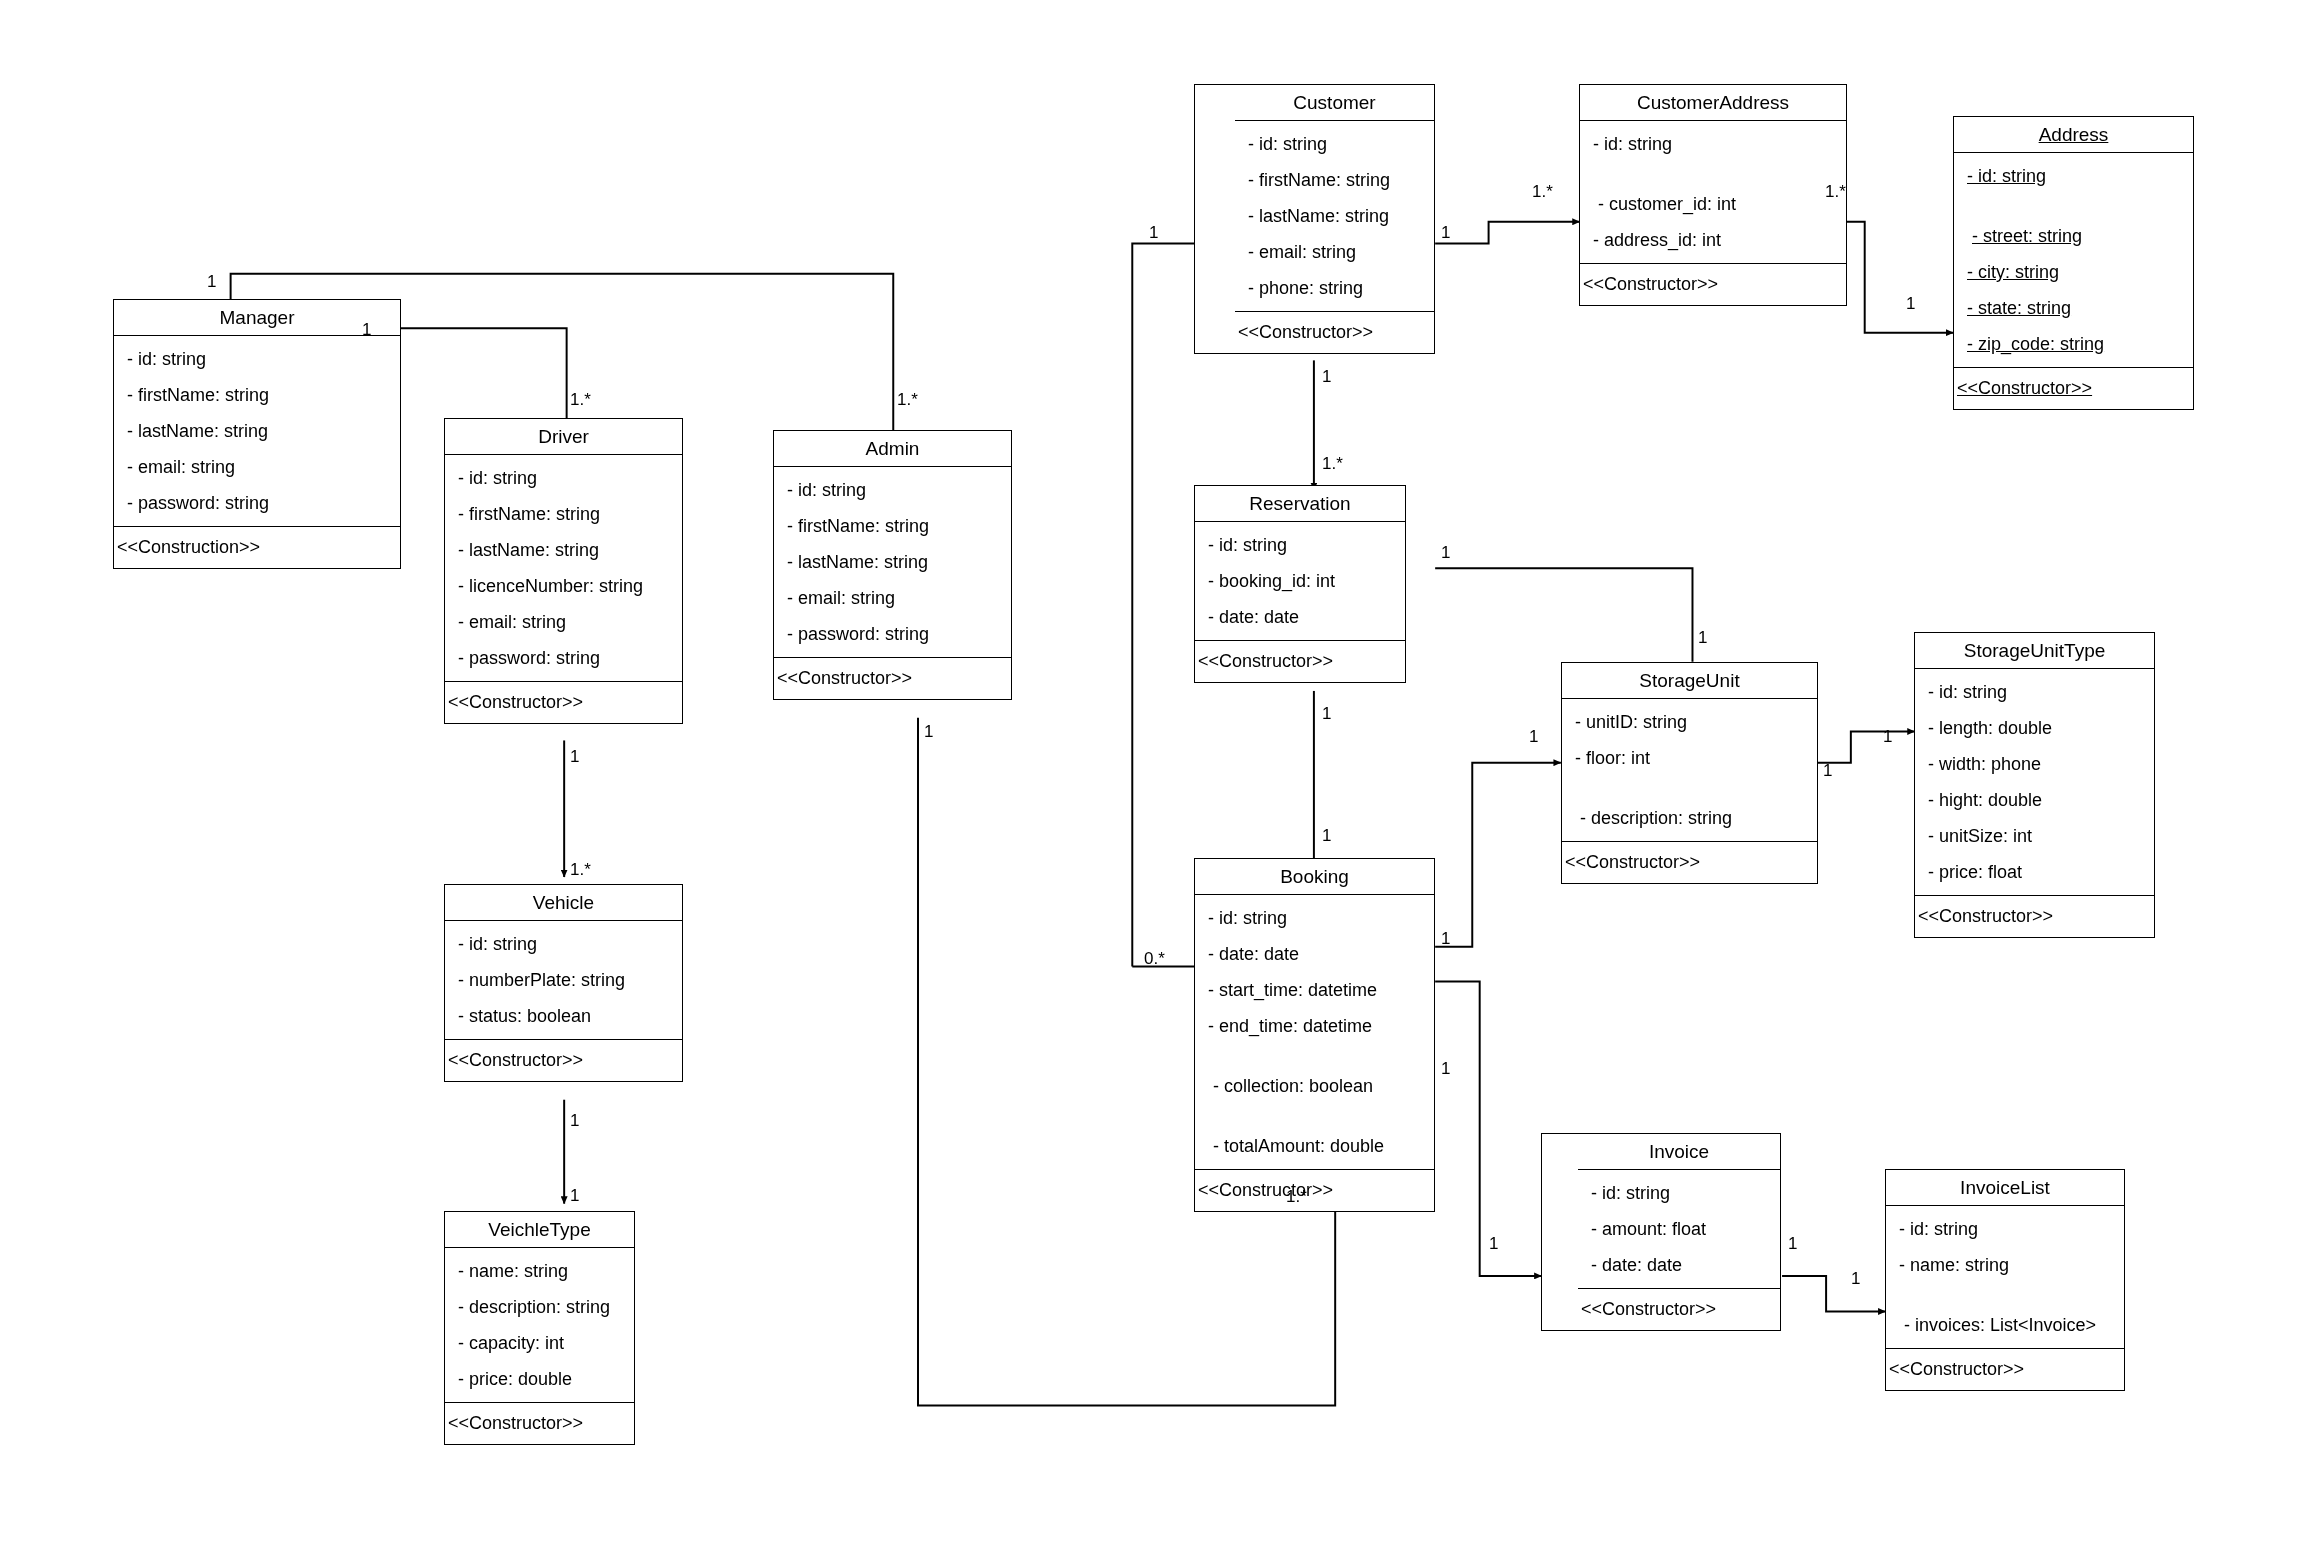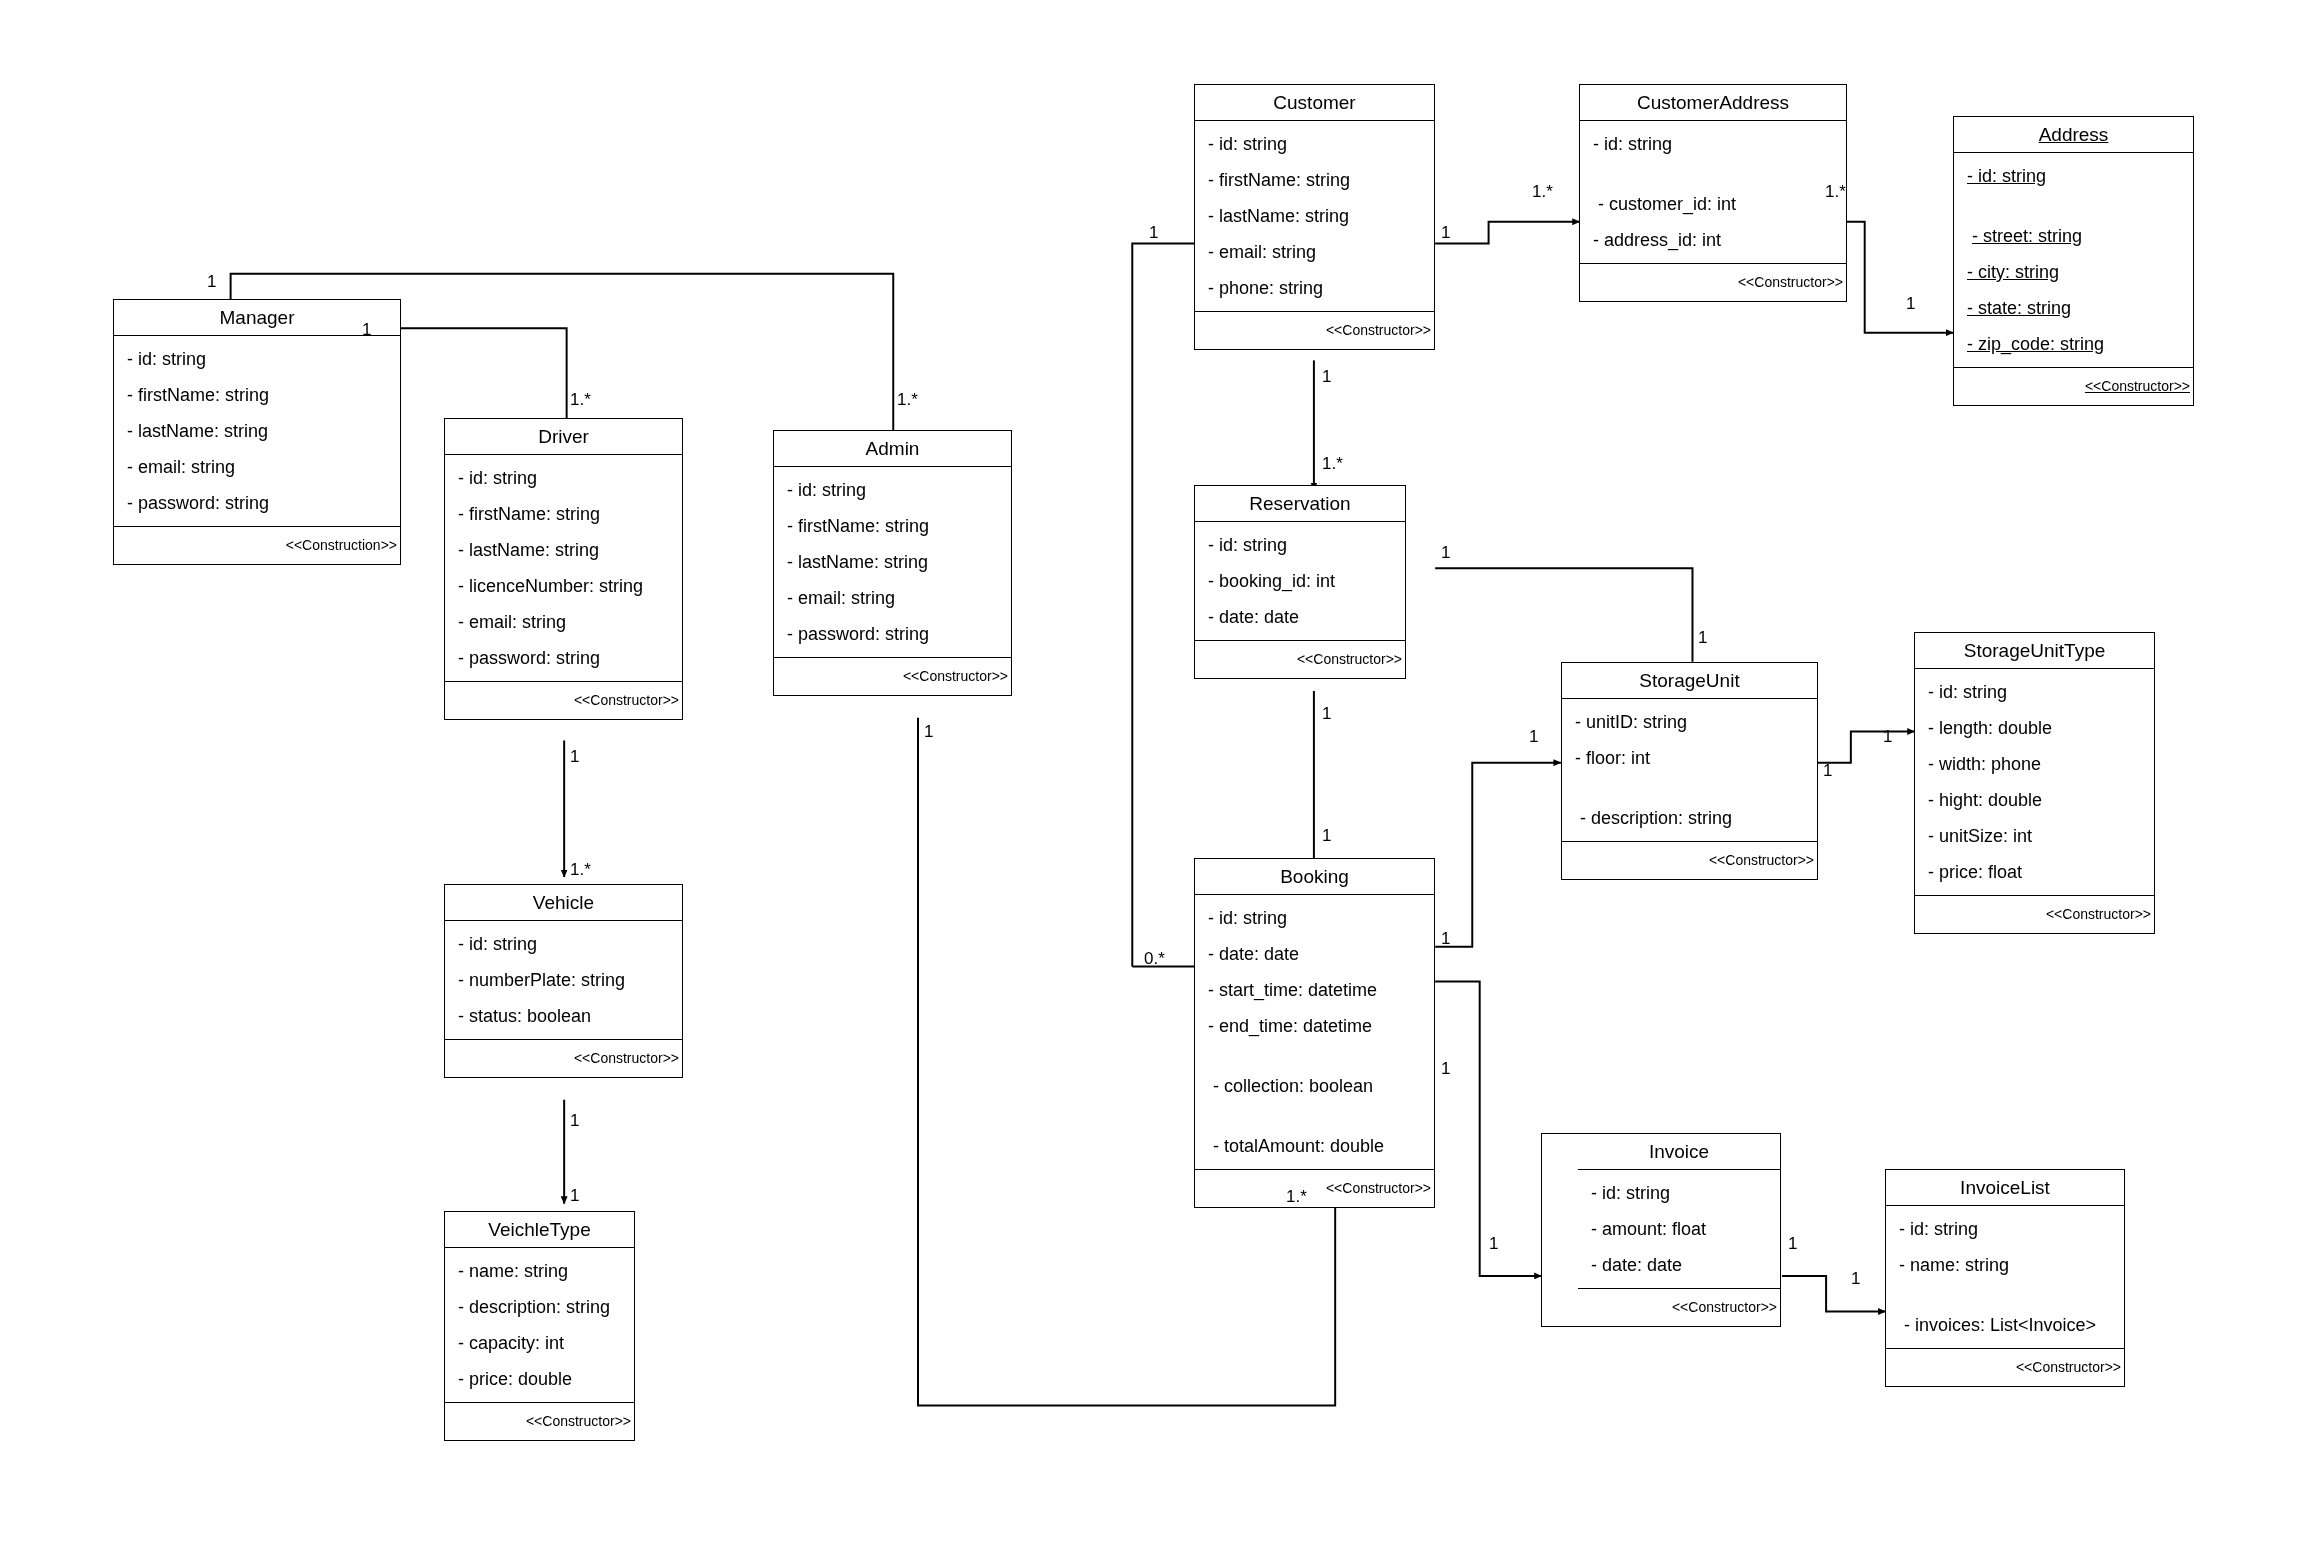--- a/index.html
+++ b/index.html
@@ -4,21 +4,21 @@
 <style>
   html,body{margin:0;padding:0;background:#ffffff;}
   body{font-family:"Liberation Sans", sans-serif;}
   #canvas{position:relative;width:2319px;height:1565px;background:#ffffff;overflow:hidden;}
   svg.edges{position:absolute;left:0;top:0;width:2319px;height:1565px;pointer-events:none;}
   .uml-class{position:absolute;border:1.5px solid #000;background:#fff;box-sizing:border-box;}
   .uml-name{text-align:center;font-size:19px;color:#000;padding:8px 3px 8px 3px;border-bottom:1.5px solid #000;line-height:1;}
   .uml-attrs{padding:5px 0 5px 0;}
   .uml-attr{font-size:18px;color:#000;padding:9px 0 9px 13px;line-height:1;white-space:nowrap;}
   .uml-attr.ind{padding-left:18px;margin-top:24px;}
-  .uml-ops{border-top:1.5px solid #000;text-align:right;font-size:14px;color:#000;padding:11px 3px 12px 3px;line-height:1;}
+  .uml-ops{border-top:1.5px solid #000;text-align:left;font-size:18px;color:#000;padding:11px 3px 12px 3px;line-height:1;}
   .mult{position:absolute;font-size:17px;color:#000;line-height:1;white-space:nowrap;}
 </style>
 </head>
 <body>
 
 <div id="canvas">
 
   <svg class="edges" viewBox="0 0 4686 3162" xmlns="http://www.w3.org/2000/svg">
     <defs>
       <marker id="arrow" markerWidth="16" markerHeight="14" refX="15" refY="7" orient="auto" markerUnits="userSpaceOnUse">
@@ -111,21 +111,21 @@
     <div class="uml-name">VeichleType</div>
     <div class="uml-attrs">
       <div class="uml-attr">- name: string</div>
       <div class="uml-attr">- description: string</div>
       <div class="uml-attr">- capacity: int</div>
       <div class="uml-attr">- price: double</div>
     </div>
     <div class="uml-ops">&lt;&lt;Constructor&gt;&gt;</div>
   </div>
 
-  <div class="uml-class" style="left:1194px;top:84px;width:241px;">
+  <div class="uml-class" style="left:1194px;top:84px;width:241px;padding-left:40px;">
     <div class="uml-name">Customer</div>
     <div class="uml-attrs">
       <div class="uml-attr">- id: string</div>
       <div class="uml-attr">- firstName: string</div>
       <div class="uml-attr">- lastName: string</div>
       <div class="uml-attr">- email: string</div>
       <div class="uml-attr">- phone: string</div>
     </div>
     <div class="uml-ops">&lt;&lt;Constructor&gt;&gt;</div>
   </div>

